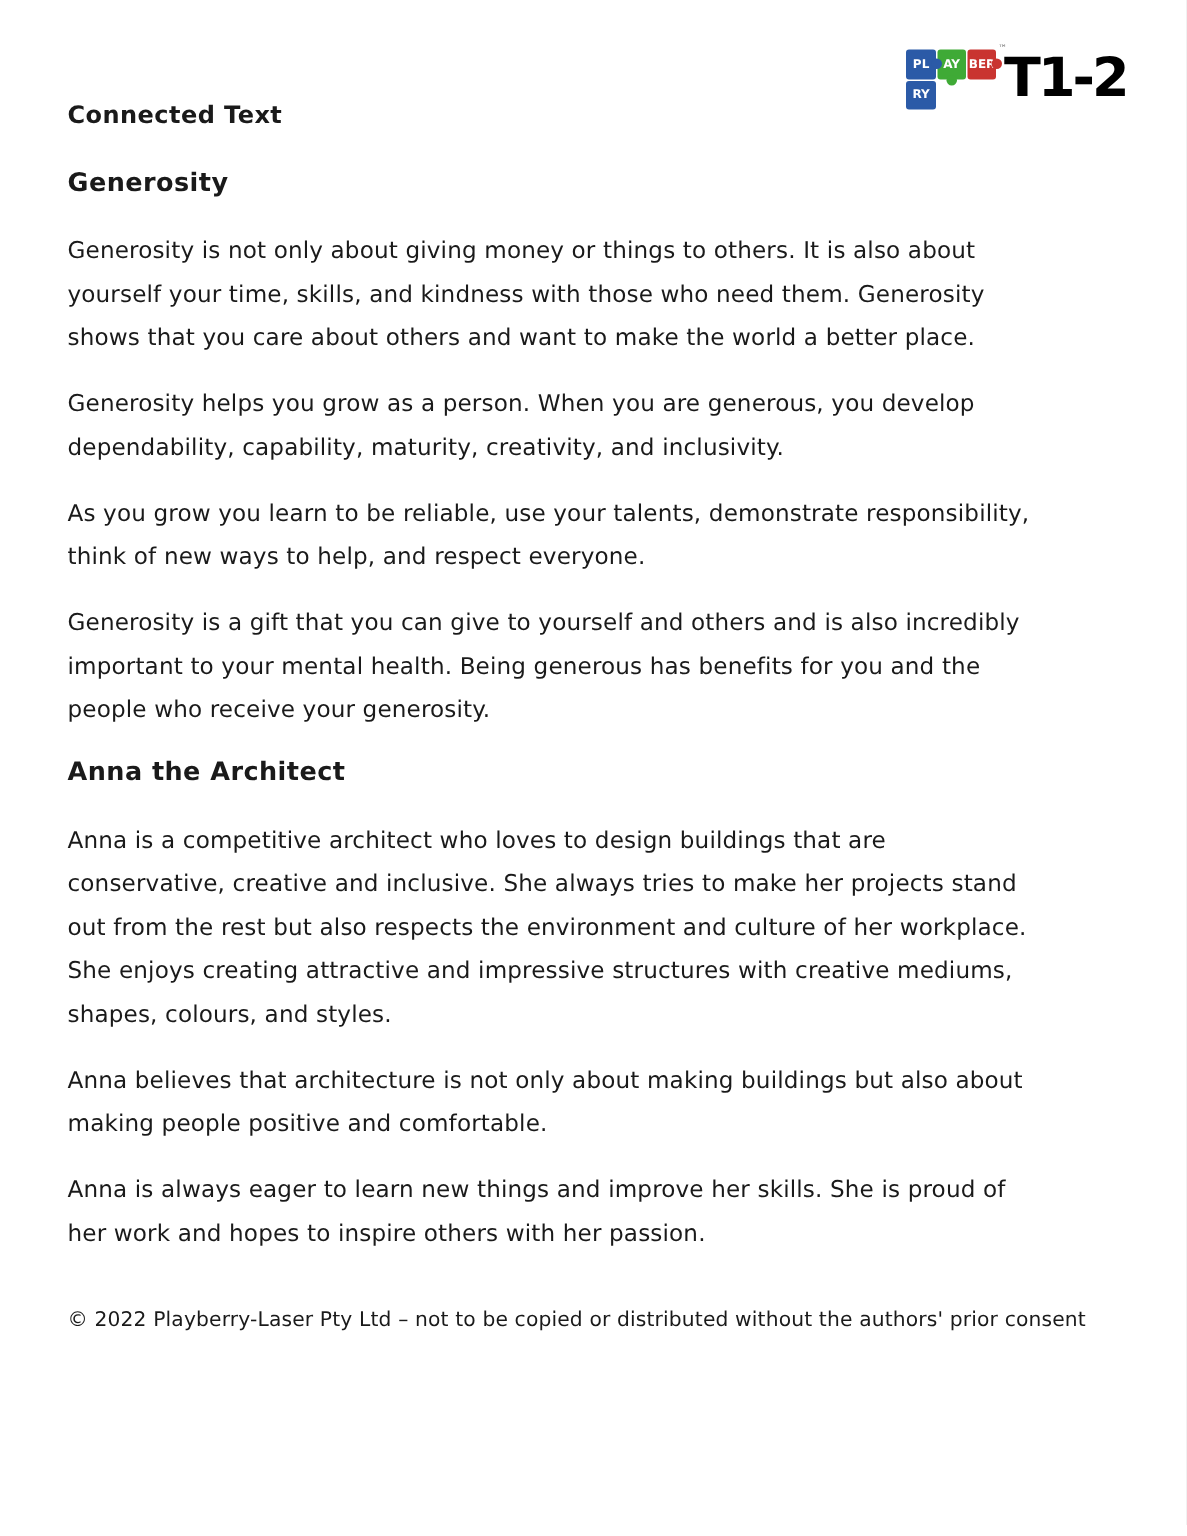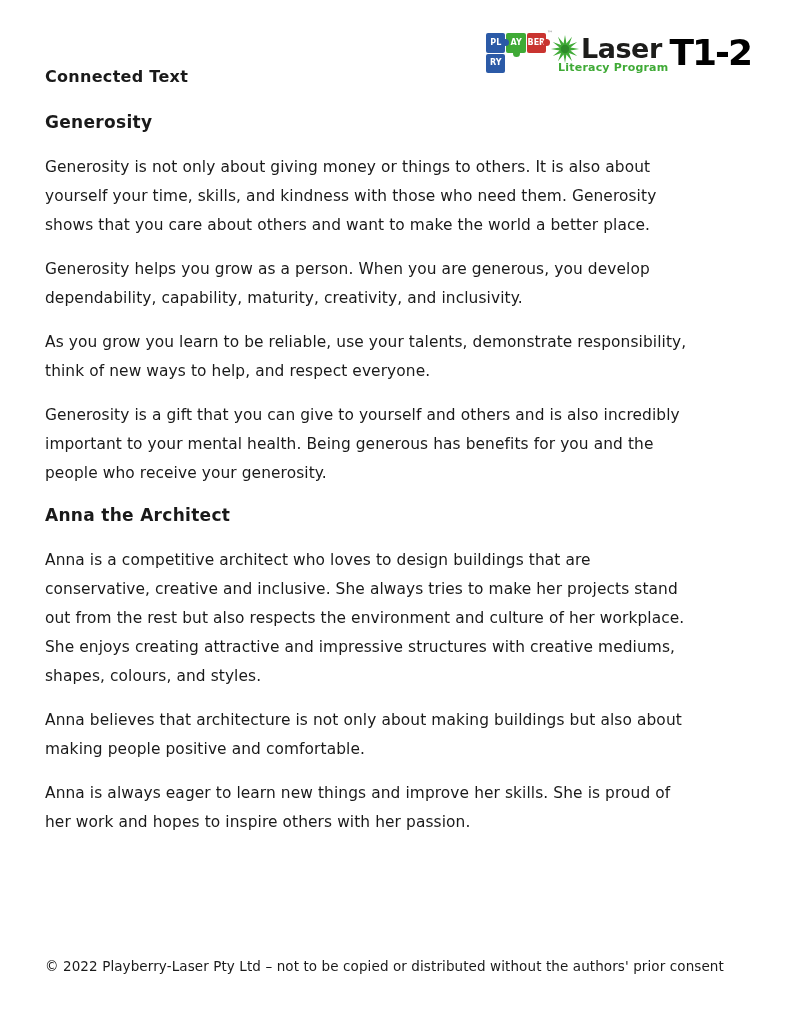--- a/index.html
+++ b/index.html
@@ -80,21 +80,21 @@
   .section-heading.second{margin-top:16px;}
   .body-text{
     font-size:15.4px;line-height:29px;letter-spacing:.1px;
     white-space:pre-line;
     margin-bottom:15px;
     max-width:712px;
   }
 
   
   .footer{
-    position:absolute;left:45px;top:958px;width:706px;
+    position:absolute;left:45px;top:872px;width:706px;
     font-size:13.5px;letter-spacing:.1px;color:var(--ink);
   }
 </style>
 </head>
 <body>
 
 <div class="page">
   <div class="content">
 
     <div class="header">
@@ -102,30 +102,20 @@
 
       <div class="logo">
         <div class="puzzle">
           <div class="pp pp-pl">PL</div>
           <div class="pp pp-ay">AY</div>
           <div class="pp pp-ber">BER</div>
           <div class="pp pp-ry">RY</div>
           <span class="puzzle-tm">™</span>
         </div>
 
-        <div class="logo-mid">
-          <div class="logo-mid-top">
-            <svg class="burst" viewBox="0 0 32 32" aria-hidden="true">
-              <polygon fill="#3faa36" points="31,16 21.8,17.55 28.99,23.5 20.24,20.24 23.5,28.99 17.55,21.8 16,31 14.45,21.8 8.5,28.99 11.76,20.24 3.01,23.5 10.2,17.55 1,16 10.2,14.45 3.01,8.5 11.76,11.76 8.5,3.01 14.45,10.2 16,1 17.55,10.2 23.5,3.01 20.24,11.76 28.99,8.5 21.8,14.45"></polygon>
-              <circle fill="#2e8b2a" cx="16" cy="16" r="4.5"></circle>
-            </svg>
-            <span class="logo-name">Laser</span>
-          </div>
-          <div class="logo-tagline">Literacy Program</div>
-        </div>
 
         <div class="logo-code">T1-2</div>
       </div>
     </div>
 
 
     <section>
       <h2 class="section-heading">Generosity</h2>
       <p class="body-text">Generosity is not only about giving money or things to others. It is also about
 yourself your time, skills, and kindness with those who need them. Generosity

